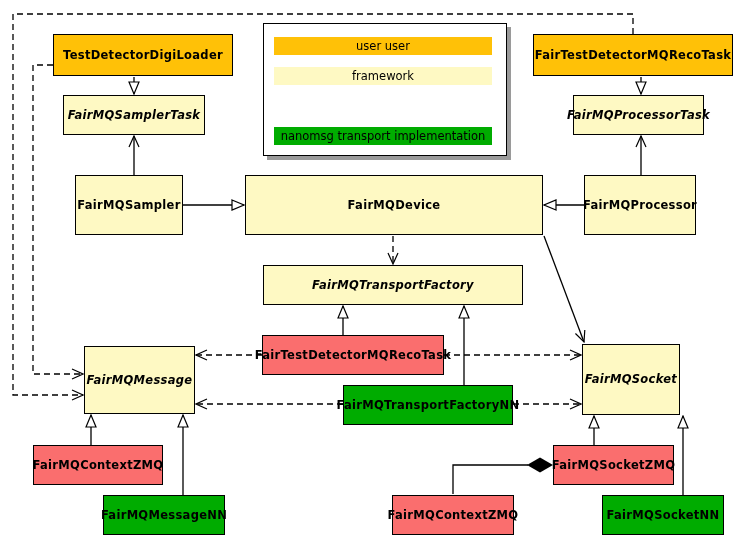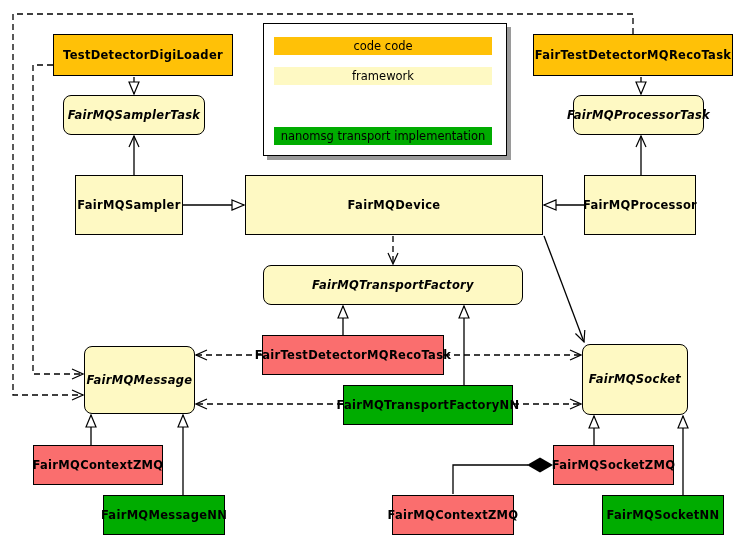--- a/index.html
+++ b/index.html
@@ -7,21 +7,21 @@
     position:relative;width:748px;height:549px;background:#ffffff;overflow:hidden;
     font-family:"DejaVu Sans","Liberation Sans",sans-serif;
   }
   svg.wires{position:absolute;left:0;top:0;width:748px;height:549px;}
   .dashed{stroke-dasharray:6 4;}
   .node{
     position:absolute;display:flex;align-items:center;justify-content:center;
     border:1.4px solid #000;box-sizing:border-box;text-align:center;
     font-weight:bold;font-size:11.5px;letter-spacing:0.3px;color:#000;line-height:1.1;
   }
-  .abstract{font-style:italic;border-radius:8px;}
+  .abstract{font-style:italic;}
   .gold{background:#FFC107;}
   .blue{background:#fef9c3;}
   .red{background:#FA6E6E;}
   .green{background:#00AC00;}
   .legend{
     position:absolute;left:263px;top:23px;width:244px;height:133px;background:#fff;
     border:1.5px solid #000;box-sizing:border-box;box-shadow:4px 4px 0 #9a9a9a;
   }
   .legend-bar{
     position:absolute;left:10px;width:218px;height:18px;
@@ -67,42 +67,42 @@
       <line class="dashed" x1="513" y1="404" x2="581" y2="404" marker-end="url(#vee)"></line>
       <polyline class="dashed" points="53,65 33,65 33,374 83,374" marker-end="url(#vee)"></polyline>
       <polyline class="dashed" points="633,34 633,14 13,14 13,395 83,395" marker-end="url(#vee)"></polyline>
 
       <polyline points="453,494 453,465 528,465"></polyline>
       <polygon points="553,465 540,457.5 527,465 540,472.5" fill="#000000" stroke="none"></polygon>
     </g>
   </svg>
 
   <div class="legend">
-    <div class="legend-bar gold" style="top:13px">code code</div>
+    <div class="legend-bar gold" style="top:13px">user user</div>
     <div class="legend-bar blue" style="top:43px">framework</div>
     <div class="legend-bar green" style="top:103px">nanomsg transport implementation</div>
   </div>
 
   <div class="node gold" style="left:53px;top:34px;width:180px;height:42px">TestDetectorDigiLoader</div>
   <div class="node gold" style="left:533px;top:34px;width:200px;height:42px">FairTestDetectorMQRecoTask</div>
 
   <div class="node blue abstract" style="left:63px;top:95px;width:142px;height:40px">FairMQSamplerTask</div>
   <div class="node blue abstract" style="left:573px;top:95px;width:131px;height:40px">FairMQProcessorTask</div>
 
   <div class="node blue" style="left:75px;top:175px;width:108px;height:60px">FairMQSampler</div>
   <div class="node blue" style="left:245px;top:175px;width:298px;height:60px">FairMQDevice</div>
   <div class="node blue abstract" style="left:263px;top:265px;width:260px;height:40px">FairMQTransportFactory</div>
 
   <div class="node blue" style="left:584px;top:175px;width:112px;height:60px">FairMQProcessor</div>
 
   <div class="node red" style="left:262px;top:335px;width:182px;height:40px">FairTestDetectorMQRecoTask</div>
   <div class="node green" style="left:343px;top:385px;width:170px;height:40px">FairMQTransportFactoryNN</div>
 
   <div class="node blue abstract" style="left:84px;top:346px;width:111px;height:68px">FairMQMessage</div>
-  <div class="node blue abstract" style="left:582px;top:344px;width:106px;height:71px">FairMQSocket</div>
+  <div class="node blue abstract" style="left:582px;top:344px;width:98px;height:71px">FairMQSocket</div>
 
   <div class="node red" style="left:33px;top:445px;width:130px;height:40px">FairMQContextZMQ</div>
   <div class="node green" style="left:103px;top:495px;width:122px;height:40px">FairMQMessageNN</div>
 
   <div class="node red" style="left:553px;top:445px;width:121px;height:40px">FairMQSocketZMQ</div>
   <div class="node red" style="left:392px;top:495px;width:122px;height:40px">FairMQContextZMQ</div>
   <div class="node green" style="left:602px;top:495px;width:122px;height:40px">FairMQSocketNN</div>
 
 </div>
 

